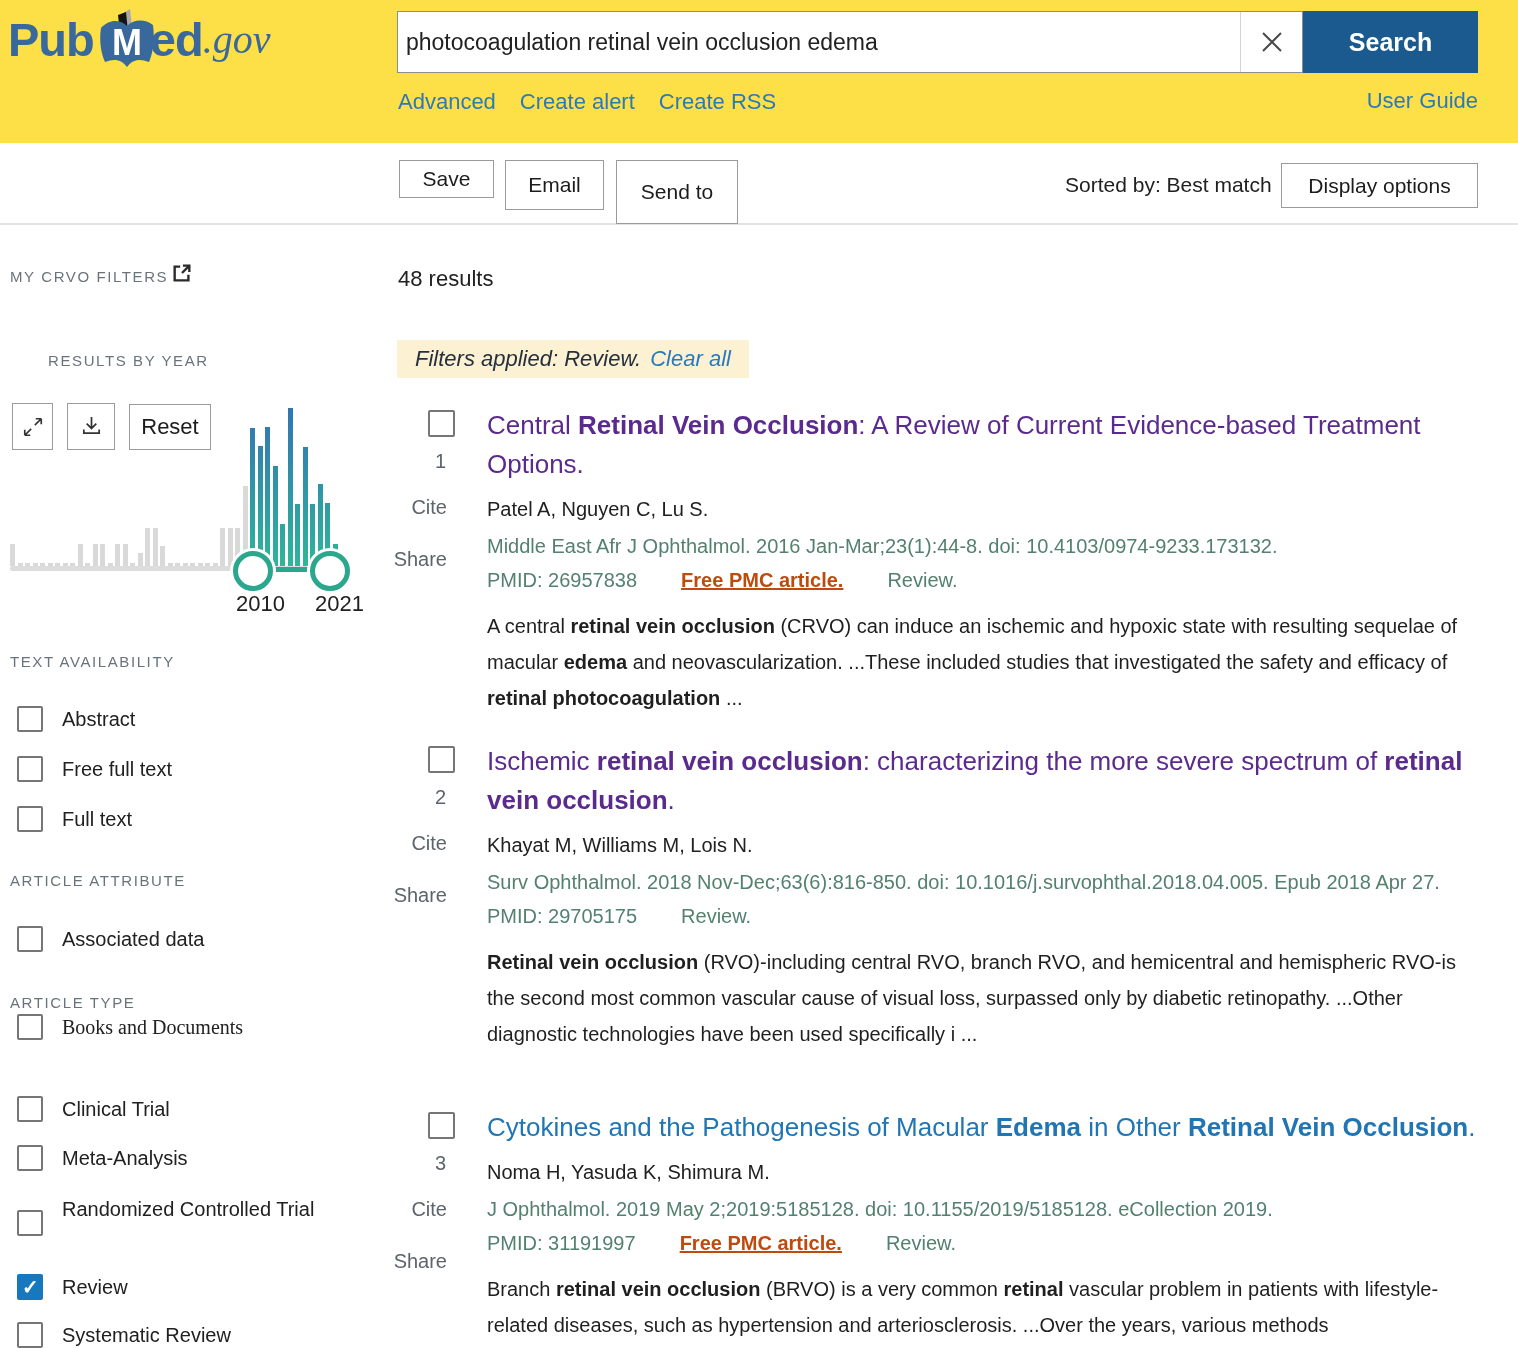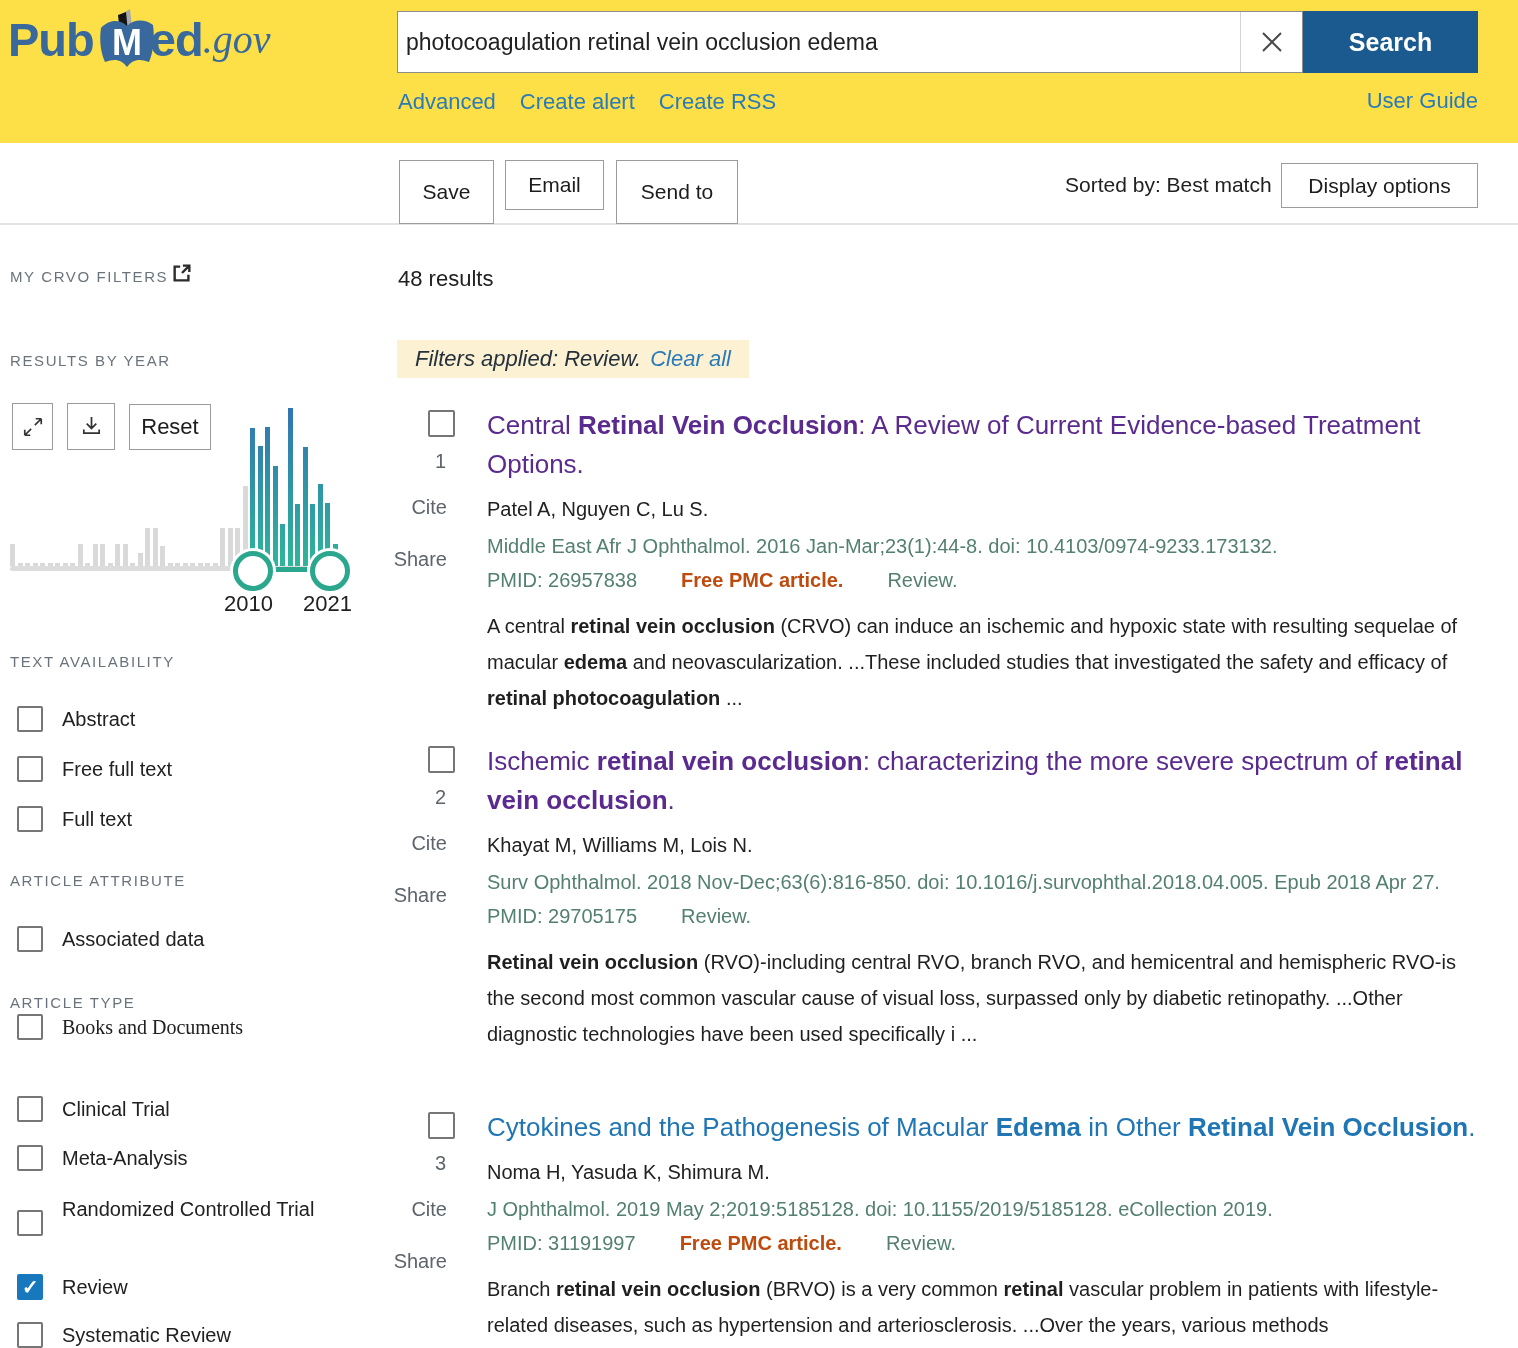--- a/index.html
+++ b/index.html
@@ -24,49 +24,49 @@
   .clear-btn { width: 62px; border: none; border-left: 1px solid #d3d3d3; background: #fff; display: flex; align-items: center; justify-content: center; cursor: pointer; }
   .search-btn { width: 175px; height: 62px; background: #1a5a8f; color: #fff; border: none; font-size: 25px; font-weight: 700; font-family: "Liberation Sans", sans-serif; cursor: pointer; }
 
   .search-links { position: absolute; left: 398px; top: 89px; display: flex; gap: 24px; font-size: 22px; }
   .search-links a, .user-guide, .chip a { color: #2a7ab9; text-decoration: none; cursor: pointer; }
   .user-guide { position: absolute; right: 40px; top: 88px; font-size: 22px; }
 
   
   .toolbar { position: absolute; left: 0; top: 143px; width: 1518px; height: 82px; background: #fff; border-bottom: 2px solid #e3e3e3; }
   .tbtn { position: absolute; background: #fff; border: 1px solid #9b9b9b; font-size: 21px; color: #1c1c1c; display: flex; align-items: center; justify-content: center; font-family: "Liberation Sans", sans-serif; cursor: pointer; }
-  #btn-save   { left: 399px; top: 160px; width: 95px;  height: 64px; }
+  #btn-save   { left: 399px; top: 160px; width: 95px;  height: 38px; }
   #btn-email  { left: 505px; top: 160px; width: 99px;  height: 50px; }
   #btn-sendto { left: 616px; top: 160px; width: 122px; height: 64px; }
   .sorted-by { position: absolute; left: 1065px; top: 173px; font-size: 21px; color: #212121; cursor: pointer; }
   #btn-display { left: 1281px; top: 163px; width: 197px; height: 45px; }
 
   
   .side-h { position: absolute; left: 10px; font-size: 15px; letter-spacing: 1.6px; color: #6a737b; }
   #h-ncbi { top: 268px; }
   .ncbi-icon { position: absolute; left: 171px; top: 262px; cursor: pointer; }
-  #h-rby { top: 352px; }
+  #h-rby { top: 352px; margin-left: 38px; }
 
   .chart-btn { position: absolute; background: #fff; border: 1px solid #9b9b9b; display: flex; align-items: center; justify-content: center; font-size: 22px; color: #1c1c1c; font-family: "Liberation Sans", sans-serif; cursor: pointer; }
   #cb-expand   { left: 12px;  top: 403px; width: 41px; height: 47px; }
   #cb-download { left: 67px;  top: 403px; width: 48px; height: 47px; }
   #cb-reset    { left: 129px; top: 404px; width: 82px; height: 46px; }
 
   .bars { position: absolute; left: 10px; top: 406px; height: 160px; display: flex; align-items: flex-end; gap: 2.5px; }
   .bar { width: 5px; flex: none; }
   .bar.gray { background: #d9d9d9; }
   .bar.sel {
     background: linear-gradient(to top, #2db69a, #3273b3);
     background-size: 100% 160px; background-position: bottom; background-repeat: no-repeat;
   }
   .baseline   { position: absolute; left: 10px; top: 566px; width: 340px; height: 5px; background: #dcdcdc; border-radius: 3px; }
   .range-line { position: absolute; left: 253px; top: 567px; width: 77px; height: 5px; background: #2aa78c; }
   .handle { position: absolute; top: 551px; width: 40px; height: 40px; border: 5px solid #2aa78c; border-radius: 50%; background: #fff; box-shadow: 0 0 0 3px #fff; cursor: pointer; }
   #handle-start { left: 233px; } #handle-end { left: 310px; }
-  .year-label { position: absolute; top: 591px; font-size: 22px; color: #212121; }
+  .year-label { position: absolute; top: 591px; font-size: 22px; color: #212121; margin-left: 12px; }
   #yl-start { left: 224px; } #yl-end { left: 303px; }
 
   .crow { position: absolute; left: 17px; display: flex; gap: 19px; align-items: flex-start; font-size: 20px; color: #212121; cursor: pointer; }
   .cb { width: 26px; height: 26px; border: 2px solid #767676; border-radius: 2px; background: #fff; flex: none; position: relative; }
   .cb.checked { background: #1778be; border-color: #1778be; }
   .cb.checked::after { content: "\2713"; position: absolute; left: 3px; top: -1px; color: #fff; font-size: 20px; font-weight: 700; }
   .crow .lbl { line-height: 27px; padding-top: 0; }
   #row-abstract  { top: 706px; } #row-freefull { top: 756px; } #row-fulltext { top: 806px; }
   #row-assoc     { top: 926px; }
   #row-books { top: 1014px; font-family: Liberation Serif, serif; } #row-clinical { top: 1096px; } #row-meta { top: 1145px; }
@@ -86,21 +86,21 @@
   .r-cite  { position: absolute; right: 10px; top: 86px;  font-size: 20px; color: #5d646b; cursor: pointer; }
   .r-share { position: absolute; right: 10px; top: 138px; font-size: 20px; color: #5d646b; cursor: pointer; }
   .r-main { margin-left: 90px; }
   .r-title { font-size: 26px; line-height: 39px; font-weight: 400; cursor: pointer; display: block; text-decoration: none; }
   .r-title .b { font-weight: 700; }
   .visited .r-title, .r-title.visited { color: #5b2a8e; }
   .r-title.unvisited { color: #2076b4; }
   .r-authors { margin-top: 14px; font-size: 20px; color: #212121; }
   .r-journal { margin-top: 8px; font-size: 20px; line-height: 34px; color: #54806f; }
   .r-ids { margin-top: 6px; font-size: 20px; color: #54806f; display: flex; gap: 44px; }
-  .free-pmc { color: #bd4b0e; font-weight: 700; }
+  .free-pmc { color: #bd4b0e; font-weight: 700; text-decoration: underline; }
   .r-snippet { margin-top: 16px; font-size: 20px; line-height: 36px; color: #1f1f1f; }
   .r-snippet .b { font-weight: 700; }
 </style>
 </head>
 <body>
 
 <div class="page">
 
   <div class="header">
     <div class="logo">

